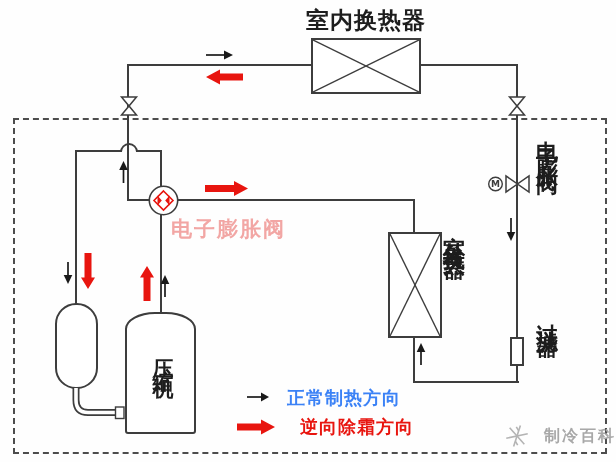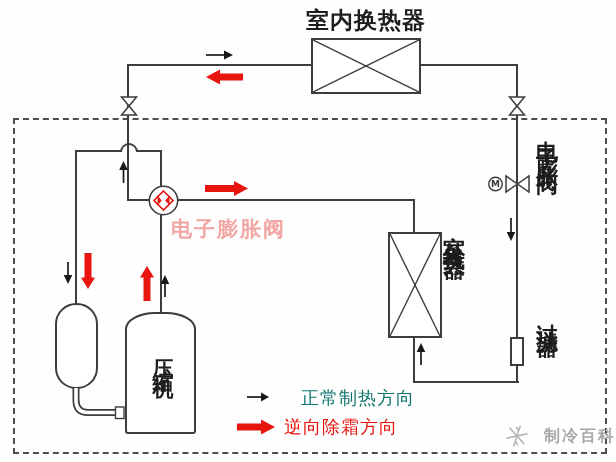--- a/index.html
+++ b/index.html
@@ -17,22 +17,22 @@
   .compressor{position:absolute;left:125px;top:312px;width:71px;height:122px;
               background:#fff;border:2px solid #3d3d3d;box-sizing:border-box;
               border-radius:30px 30px 3px 3px / 17px 17px 3px 3px;}
   .overlay{position:absolute;left:0;top:0;width:616px;height:462px;pointer-events:none;}
   .vlabel{position:absolute;writing-mode:vertical-rl;text-orientation:upright;
           color:#1d1d1d;font-weight:600;white-space:nowrap;}
   .title{position:absolute;left:303px;top:5px;width:126px;text-align:center;
          font-size:23px;font-weight:700;color:#1d1d1d;letter-spacing:1px;}
   .fw-watermark{position:absolute;left:171px;top:215px;font-size:21px;font-weight:600;
                 color:#f2a6a4;letter-spacing:2px;}
-  .legend-normal{position:absolute;left:301px;top:386px;font-size:18px;font-weight:400;color:#0f766e;letter-spacing:1px;}
-  .legend-defrost{position:absolute;left:284px;top:415px;font-size:18px;font-weight:400;color:#e8150f;letter-spacing:1px;}
+  .legend-normal{position:absolute;left:287px;top:386px;font-size:18px;font-weight:700;color:#3b82f6;letter-spacing:1px;}
+  .legend-defrost{position:absolute;left:300px;top:415px;font-size:18px;font-weight:700;color:#e8150f;letter-spacing:1px;}
   .brand{position:absolute;left:502px;top:421px;display:flex;align-items:center;}
   .brand-text{font-size:16px;font-weight:700;color:#a8a8a8;letter-spacing:2px;margin-left:12px;}
 </style>
 </head>
 <body>
 
 <div class="canvas">
 
   <div class="dashed-box"></div>
 

